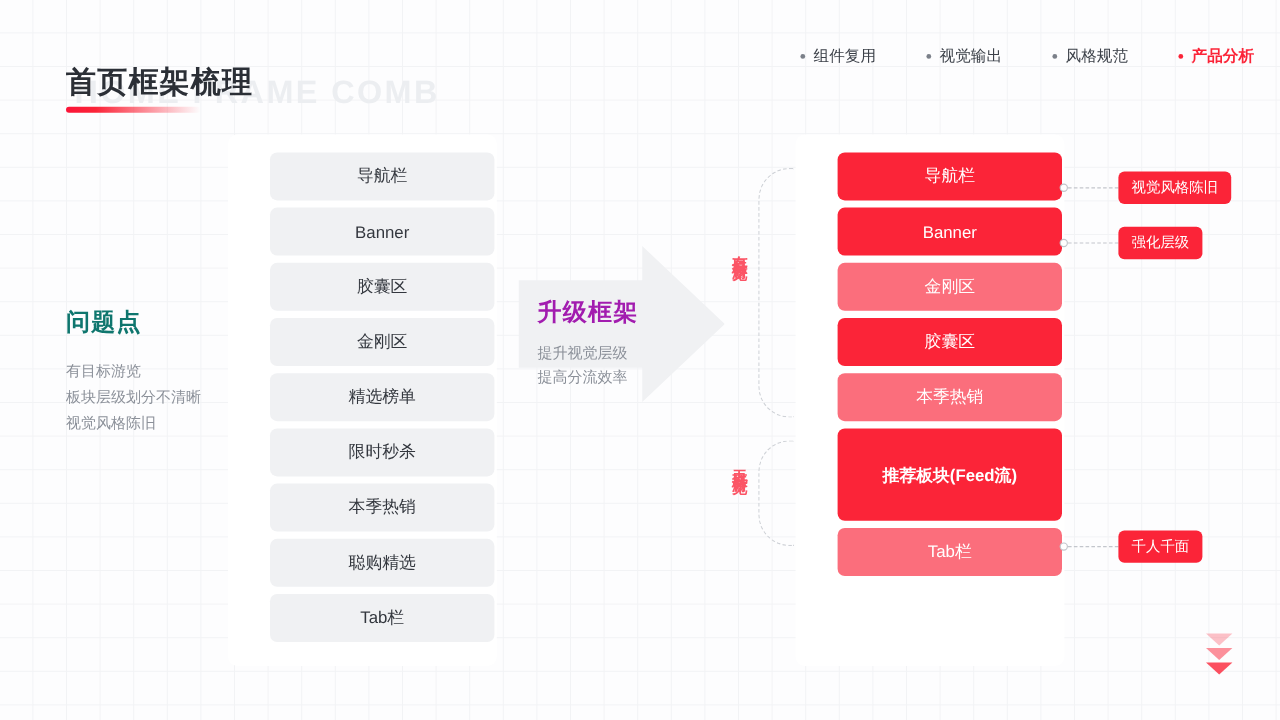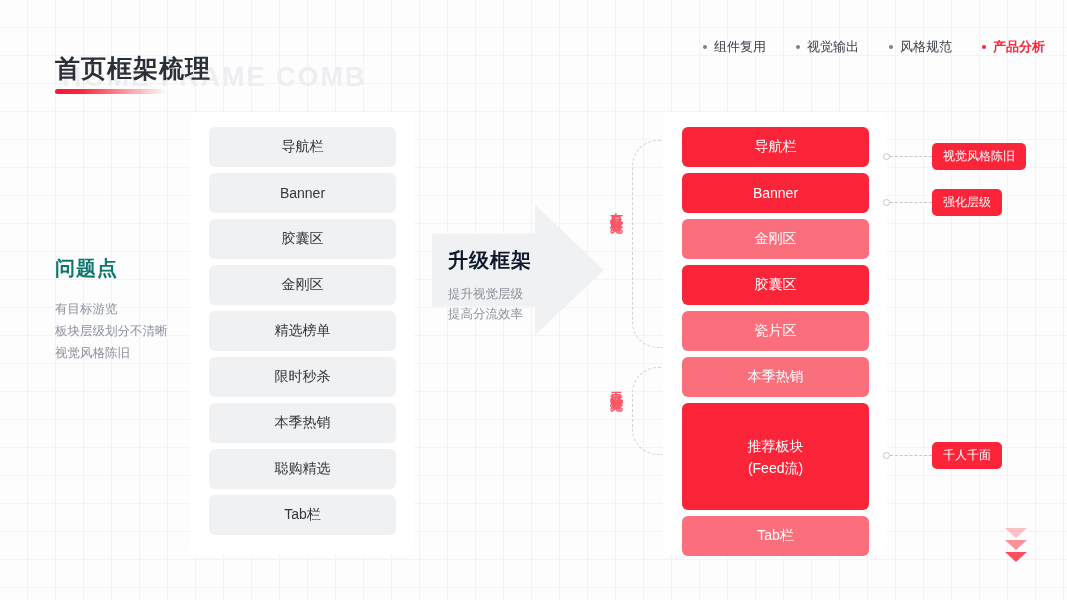--- a/index.html
+++ b/index.html
@@ -32,21 +32,21 @@
   }
   #title-underline {
     position: absolute; left: 55px; top: 89px;
     width: 112px; height: 5px; border-radius: 3px; z-index: 3;
     background: linear-gradient(to right, #fb1438 0%, #fb2438 22%, rgba(251,36,56,0) 100%);
   }
 
   
   #top-nav {
     position: absolute; right: 22px; top: 38px;
-    display: flex; align-items: flex-end; gap: 30px;
+    display: flex; align-items: flex-end; gap: 42px;
   }
   .nav-item {
     display: flex; align-items: center; gap: 7px;
     font-size: 13px; color: #3c4149; white-space: nowrap;
   }
   .nav-item .dot {
     width: 4px; height: 4px; border-radius: 50%; background: #7b8089;
     flex: none;
   }
   .nav-item.active { color: #fb2438; font-weight: 700; }
@@ -68,37 +68,37 @@
   }
   #panel-left  { left: 190px; top: 112px; width: 224px; height: 443px; }
   #panel-right { left: 663px; top: 112px; width: 224px; height: 443px; }
 
   .card-stack { position: absolute; left: 19px; top: 15px; width: 187px; }
 
   .card {
     width: 187px; height: 40px; margin-bottom: 6px;
     border-radius: 6px;
     display: flex; align-items: center; justify-content: center;
-    font-size: 14px; white-space: nowrap;
+    font-size: 14px; white-space: nowrap; margin-left: 16px;
   }
   .card.grey { background: #f0f1f3; color: #33373e; }
   .card.solid { background: #fb2438; color: #ffffff; }
   .card.light { background: #fb6e7c; color: #ffffff; }
-  .card.tall  { height: 107px; flex-direction: column; line-height: 22px; }
+  .card.tall  { height: 77px; flex-direction: row; line-height: 22px; font-weight: bold; }
 
   
   #arrow-wrap { position: absolute; left: 432px; top: 205px; width: 172px; height: 130px; }
   #arrow-shape {
     position: absolute; inset: 0;
     background: #f0f1f3;
     clip-path: polygon(0% 22%, 60% 22%, 60% 0%, 100% 50%, 60% 100%, 60% 78%, 0% 78%);
   }
   #arrow-text { position: absolute; left: 16px; top: 42px; }
   #arrow-title {
-    font-size: 20px; font-weight: 700; color: #0f172a;
+    font-size: 20px; font-weight: 700; color: #a21caf;
     letter-spacing: 1px; margin-bottom: 10px; white-space: nowrap;
   }
   .arrow-sub {
     font-size: 12.5px; color: #8b9099; line-height: 20px; white-space: nowrap;
   }
 
   
   .group-label {
     position: absolute;
     writing-mode: vertical-rl;
@@ -226,23 +226,20 @@
       <div class="card solid">
         <span>Banner</span>
       </div>
       <div class="card light">
         <span>金刚区</span>
       </div>
       <div class="card solid">
         <span>胶囊区</span>
       </div>
       <div class="card light">
-        <span>瓷片区</span>
-      </div>
-      <div class="card light">
         <span>本季热销</span>
       </div>
       <div class="card solid tall">
         <span>推荐板块</span>
         <span>(Feed流)</span>
       </div>
       <div class="card light">
         <span>Tab栏</span>
       </div>
     </div>

